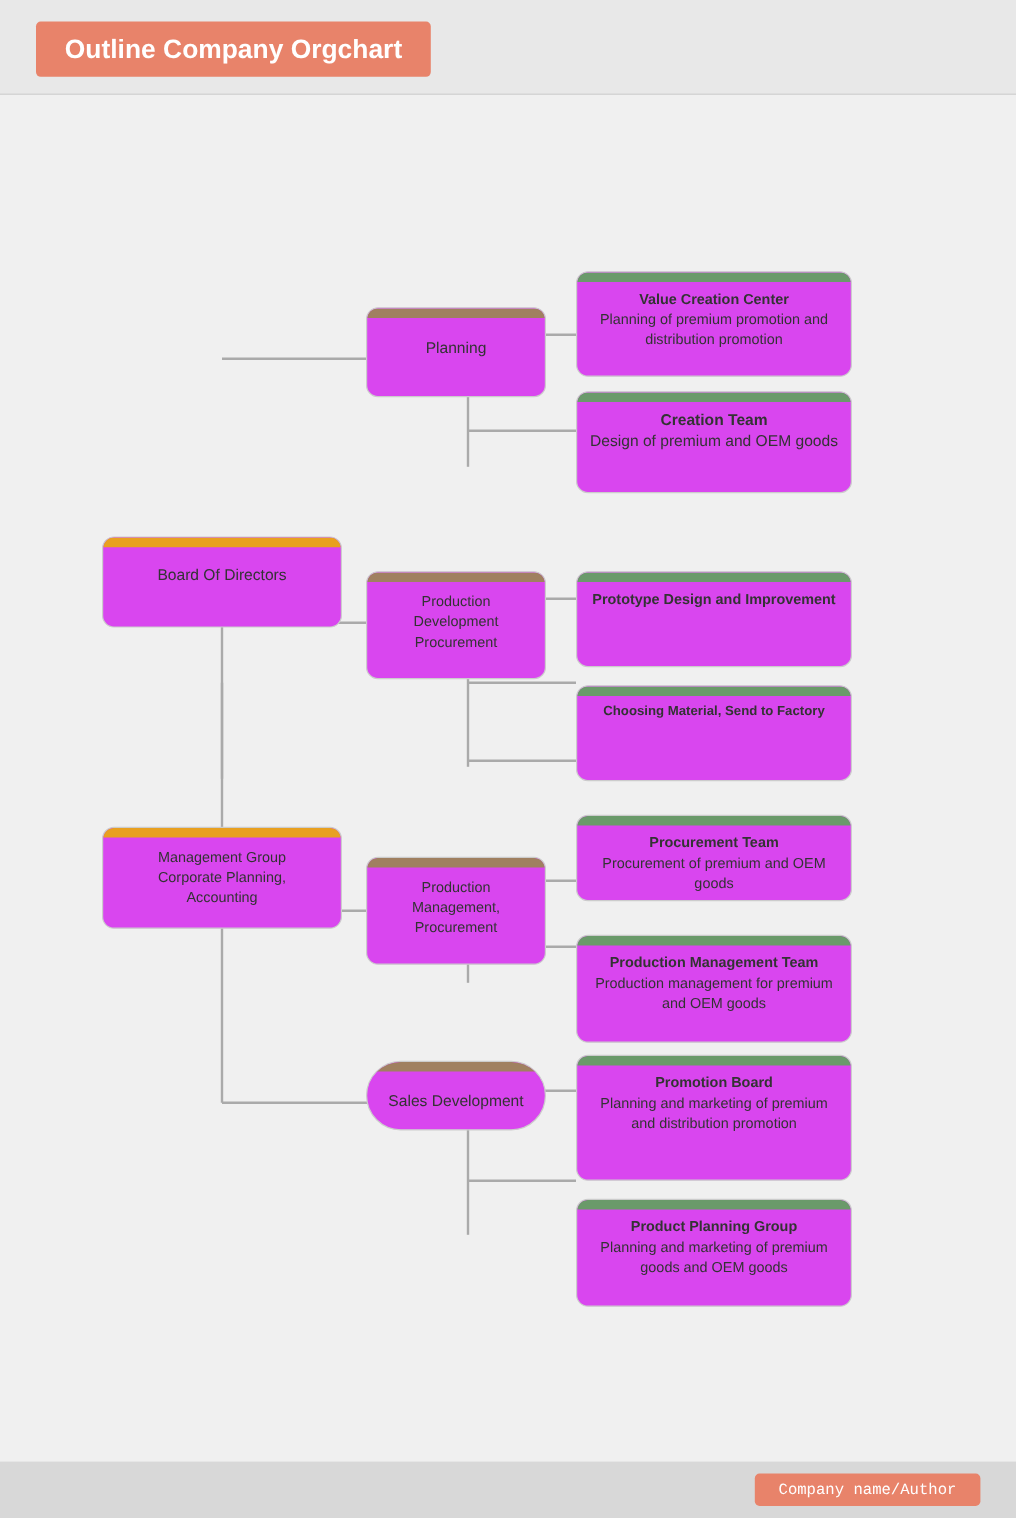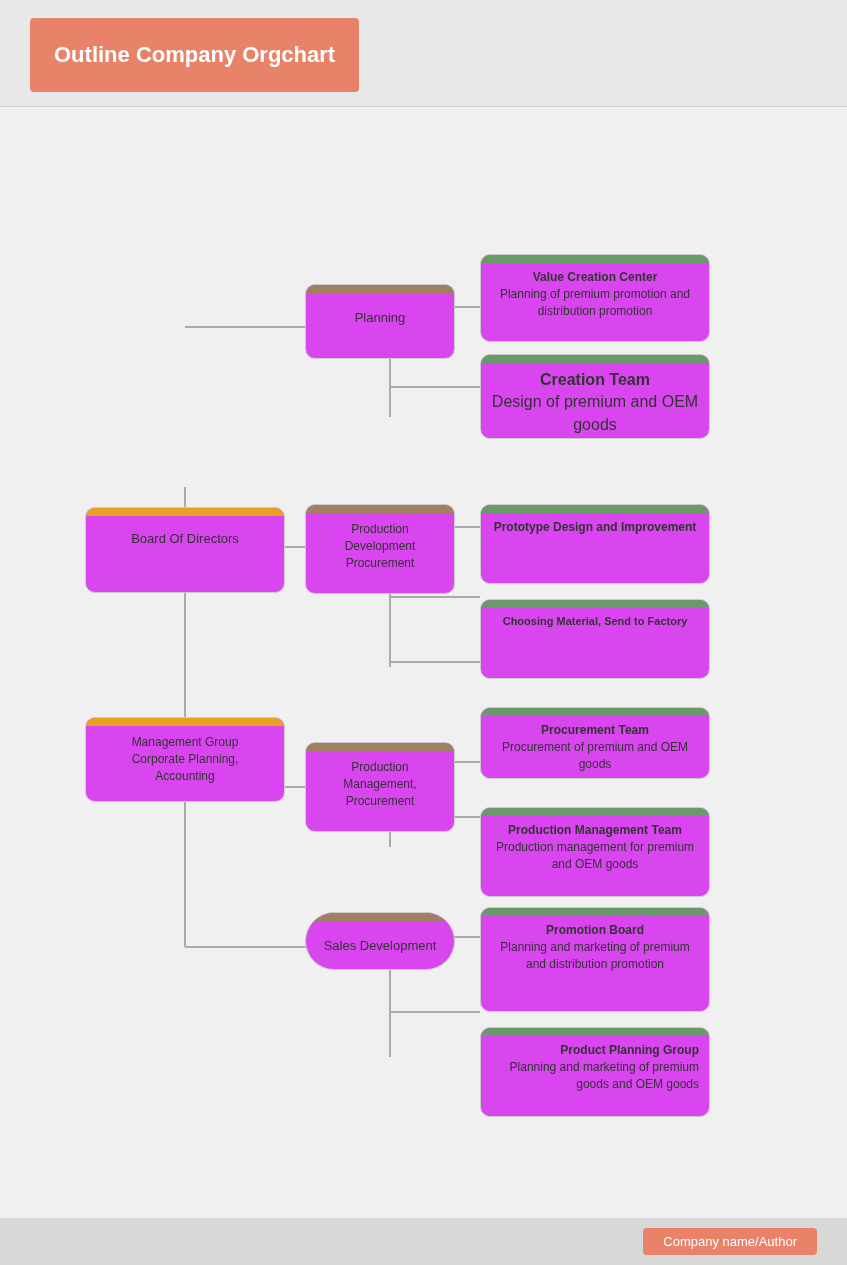--- a/index.html
+++ b/index.html
@@ -23,21 +23,21 @@
       padding: 18px 30px 14px 30px;
       background: #e8e8e8;
       border-bottom: 1px solid #d0d0d0;
     }
     .title-box {
       display: inline-block;
       background: #e8836a;
       color: white;
       font-size: 22px;
       font-weight: bold;
-      padding: 24px 24px;
+      padding: 10px 24px;
       border-radius: 4px;
     }
 
     
     .chart-area {
       position: relative;
       width: 847px;
       height: 1140px;
       padding: 20px 0;
     }
@@ -79,20 +79,21 @@
       padding: 12px 30px;
       text-align: right;
     }
     .footer-box {
       display: inline-block;
       background: #e8836a;
       color: white;
       font-size: 13px;
       padding: 6px 20px;
       border-radius: 4px;
+      font-family: Liberation Mono, monospace;
     }
 
     
     .chart-svg {
       position: absolute;
       top: 0;
       left: 0;
       width: 100%;
       height: 100%;
       pointer-events: none;
@@ -133,21 +134,21 @@
 
       <line x1="390" y1="655" x2="390" y2="740" stroke="#aaa" stroke-width="2"></line>
       <line x1="390" y1="655" x2="480" y2="655" stroke="#aaa" stroke-width="2"></line>
       <line x1="390" y1="710" x2="480" y2="710" stroke="#aaa" stroke-width="2"></line>
 
       <line x1="390" y1="820" x2="390" y2="950" stroke="#aaa" stroke-width="2"></line>
       <line x1="390" y1="830" x2="480" y2="830" stroke="#aaa" stroke-width="2"></line>
       <line x1="390" y1="905" x2="480" y2="905" stroke="#aaa" stroke-width="2"></line>
     </svg>
 
-    <div class="node" style="left:85px; top:400px; width:200px; height:86px;">
+    <div class="node" style="left:85px; top:368px; width:200px; height:76px;">
       <div class="node-top-bar bar-orange"></div>
       <div class="node-content" style="font-size:13px; font-weight:500; padding-top:14px;">Board Of Directors</div>
     </div>
 
     <div class="node" style="left:85px; top:570px; width:200px; height:85px;margin-top:40px;">
       <div class="node-top-bar bar-orange"></div>
       <div class="node-content" style="font-size:12px; font-weight:500; padding-top:8px;">Management Group<br>Corporate Planning,<br>Accounting</div>
     </div>
 
     <div class="node" style="left:305px; top:177px; width:150px; height:75px;">
@@ -170,21 +171,21 @@
       <div class="node-content" style="font-size:13px; font-weight:500; padding-top:16px;">Sales Development</div>
     </div>
 
     <div class="node" style="left:480px; top:147px; width:230px; height:88px;">
       <div class="node-top-bar bar-green"></div>
       <div class="node-content" style="font-size:12px; padding-top:6px;"><strong>Value Creation Center</strong><br>Planning of premium promotion and distribution promotion</div>
     </div>
 
     <div class="node" style="left:480px; top:247px; width:230px; height:85px;">
       <div class="node-top-bar bar-green"></div>
-      <div class="node-content" style="font-size:16px; padding-top:6px;"><strong>Creation Team</strong><br>Design of premium and OEM goods</div>
+      <div class="node-content" style="font-size:13px; padding-top:6px;"><strong>Creation Team</strong><br>Design of premium and OEM goods</div>
     </div>
 
     <div class="node" style="left:480px; top:397px; width:230px; height:80px;">
       <div class="node-top-bar bar-green"></div>
       <div class="node-content" style="font-size:12px; padding-top:6px;"><strong>Prototype Design and Improvement</strong></div>
     </div>
 
     <div class="node" style="left:480px; top:492px; width:230px; height:80px;">
       <div class="node-top-bar bar-green"></div>
       <div class="node-content" style="font-size:11px; padding-top:6px;"><strong>Choosing Material, Send to Factory</strong></div>
@@ -198,21 +199,21 @@
     <div class="node" style="left:480px; top:700px; width:230px; height:90px;">
       <div class="node-top-bar bar-green"></div>
       <div class="node-content" style="font-size:12px; padding-top:6px;"><strong>Production Management Team</strong><br>Production management for premium and OEM goods</div>
     </div>
 
     <div class="node" style="left:480px; top:800px; width:230px; height:105px;">
       <div class="node-top-bar bar-green"></div>
       <div class="node-content" style="font-size:12px; padding-top:6px;"><strong>Promotion Board</strong><br>Planning and marketing of premium and distribution promotion</div>
     </div>
 
-    <div class="node" style="left:480px; top:920px; width:230px; height:90px;text-align:right;">
+    <div class="node" style="left:480px; top:920px; width:230px; height:90px;">
       <div class="node-top-bar bar-green"></div>
       <div class="node-content" style="font-size:12px; padding-top:6px;"><strong>Product Planning Group</strong><br>Planning and marketing of premium goods and OEM goods</div>
     </div>
 
   </div>
 
   <div class="footer" style="position:absolute; bottom:0; width:847px; background:#d8d8d8; padding:10px 30px; text-align:right;">
     <div class="footer-box">Company name/Author</div>
   </div>
 </div>

